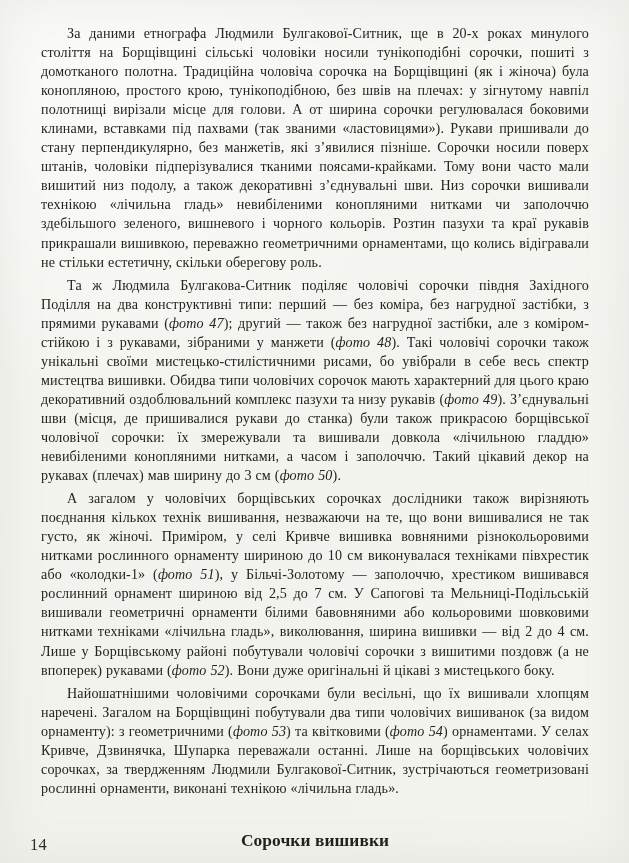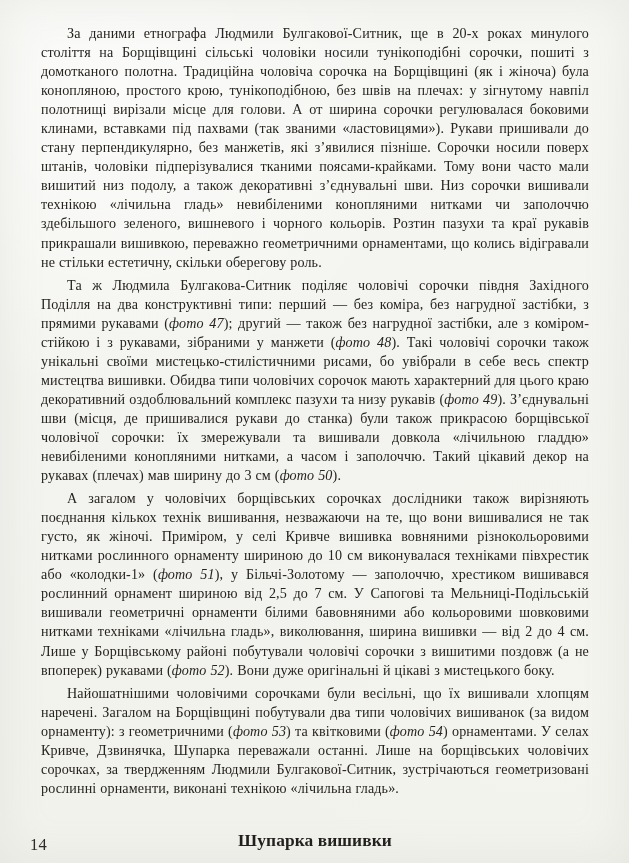--- a/index.html
+++ b/index.html
@@ -129,21 +129,21 @@
 <div class="page">
 
   <div class="text-column">
 
     <p class="para">За даними етнографа Людмили Булгакової-Ситник, ще в 20-х роках минулого століття на Борщівщині сільські чоловіки носили тунікоподібні сорочки, пошиті з домотканого полотна. Традиційна чоловіча сорочка на Борщівщині (як і жіноча) була конопляною, простого крою, тунікоподібною, без швів на плечах: у зігнутому навпіл полотнищі вирізали місце для голови. А от ширина сорочки регулювалася боковими клинами, вставками під пахвами (так званими «ластовицями»). Рукави пришивали до стану перпендикулярно, без манжетів, які з’явилися пізніше. Сорочки носили поверх штанів, чоловіки підперізувалися тканими поясами-крайками. Тому вони часто мали вишитий низ подолу, а також декоративні з’єднувальні шви. Низ сорочки вишивали технікою «лічильна гладь» невибіленими конопляними нитками чи заполоччю здебільшого зеленого, вишневого і чорного кольорів. Розтин пазухи та краї рукавів прикрашали вишивкою, переважно геометричними орнаментами, що колись відігравали не стільки естетичну, скільки оберегову роль.</p>
     <p class="para">Та ж Людмила Булгакова-Ситник поділяє чоловічі сорочки півдня Західного Поділля на два конструктивні типи: перший — без коміра, без нагрудної застібки, з прямими рукавами (<em>фото 47</em>); другий — також без нагрудної застібки, але з коміром-стійкою і з рукавами, зібраними у манжети (<em>фото 48</em>). Такі чоловічі сорочки також унікальні своїми мистецько-стилістичними рисами, бо увібрали в себе весь спектр мистецтва вишивки. Обидва типи чоловічих сорочок мають характерний для цього краю декоративний оздоблювальний комплекс пазухи та низу рукавів (<em>фото 49</em>). З’єднувальні шви (місця, де пришивалися рукави до станка) були також прикрасою борщівської чоловічої сорочки: їх змережували та вишивали довкола «лічильною гладдю» невибіленими конопляними нитками, а часом і заполоччю. Такий цікавий декор на рукавах (плечах) мав ширину до 3 см (<em>фото 50</em>).</p>
     <p class="para">А загалом у чоловічих борщівських сорочках дослідники також вирізняють поєднання кількох технік вишивання, незважаючи на те, що вони вишивалися не так густо, як жіночі. Приміром, у селі Кривче вишивка вовняними різнокольоровими нитками рослинного орнаменту шириною до 10 см виконувалася техніками півхрестик або «колодки-1» (<em>фото 51</em>), у Більчі-Золотому — заполоччю, хрестиком вишивався рослинний орнамент шириною від 2,5 до 7 см. У Сапогові та Мельниці-Подільській вишивали геометричні орнаменти білими бавовняними або кольоровими шовковими нитками техніками «лічильна гладь», виколювання, ширина вишивки — від 2 до 4 см. Лише у Борщівському районі побутували чоловічі сорочки з вишитими поздовж (а не впоперек) рукавами (<em>фото 52</em>). Вони дуже оригінальні й цікаві з мистецького боку.</p>
     <p class="para">Найошатнішими чоловічими сорочками були весільні, що їх вишивали хлопцям наречені. Загалом на Борщівщині побутували два типи чоловічих вишиванок (за видом орнаменту): з геометричними (<em>фото 53</em>) та квітковими (<em>фото 54</em>) орнаментами. У селах Кривче, Дзвинячка, Шупарка переважали останні. Лише на борщівських чоловічих сорочках, за твердженням Людмили Булгакової-Ситник, зустрічаються геометризовані рослинні орнаменти, виконані технікою «лічильна гладь».</p>
 
     <div class="gap-before-heading"></div>
-    <h2 class="section-heading">Шупарка вишивки</h2>
+    <h2 class="section-heading">Сорочки вишивки</h2>
     <div class="gap-after-heading"></div>
 
     <p class="para">Щоби навчитися вишивати борщівську сорочку, потрібно мати нитки, тканину, голки, ножиці, наперсток.</p>
 
   </div>
 
   <div class="page-number">14</div>
 
 </div>
 

